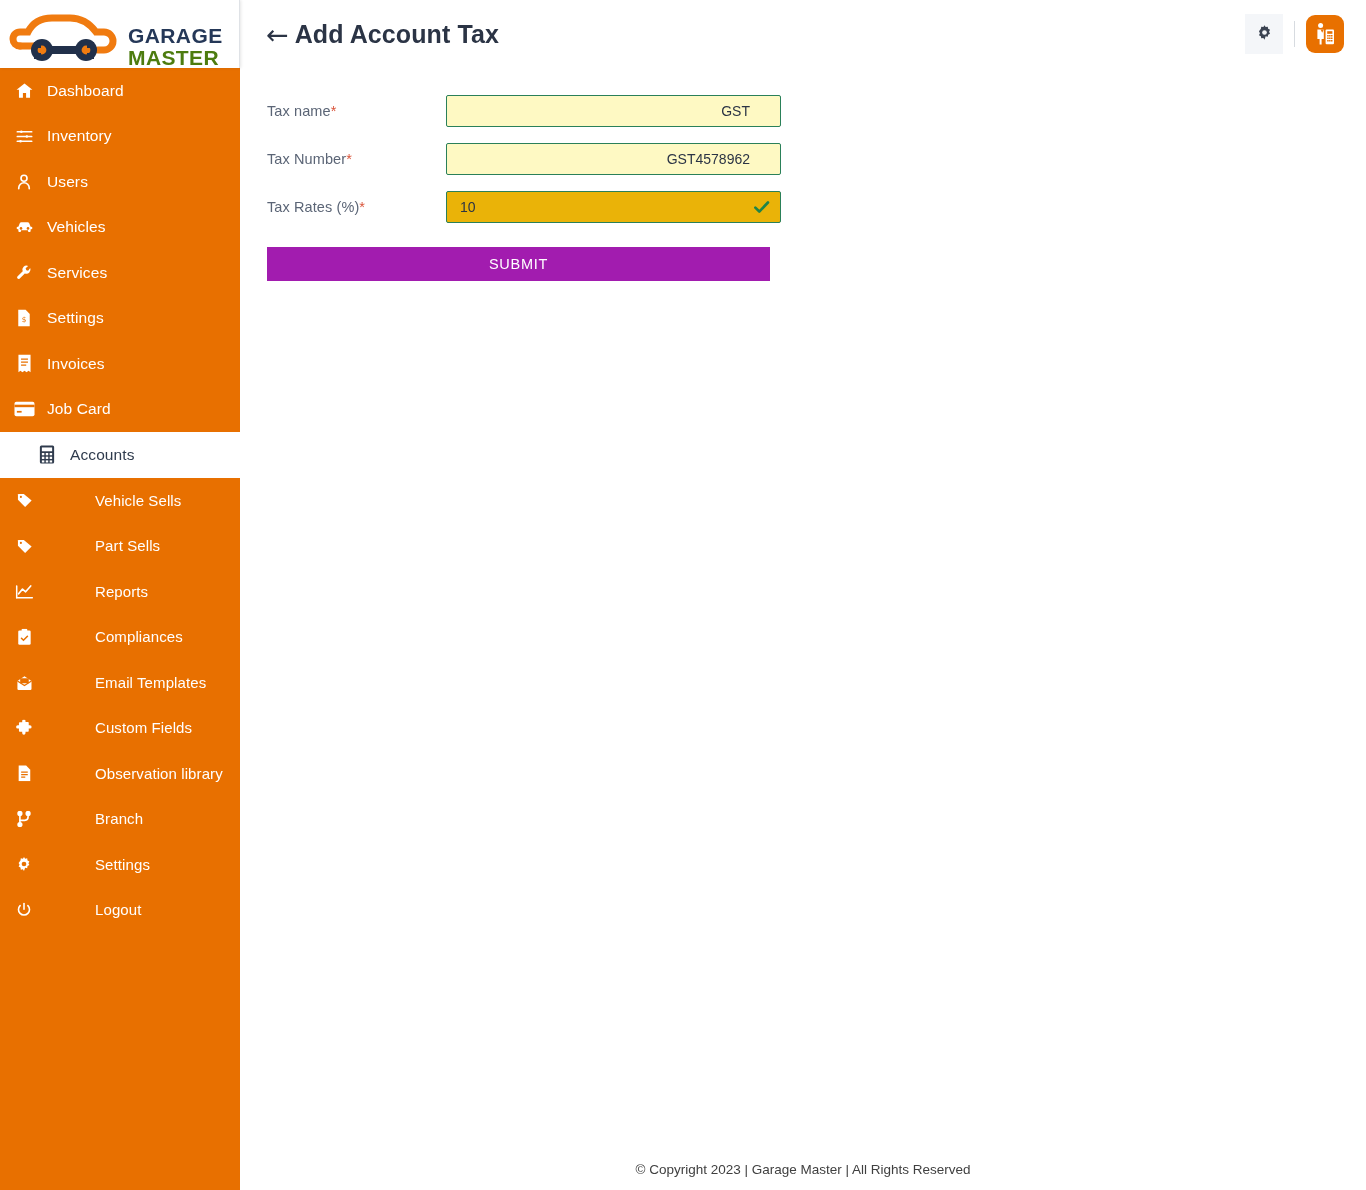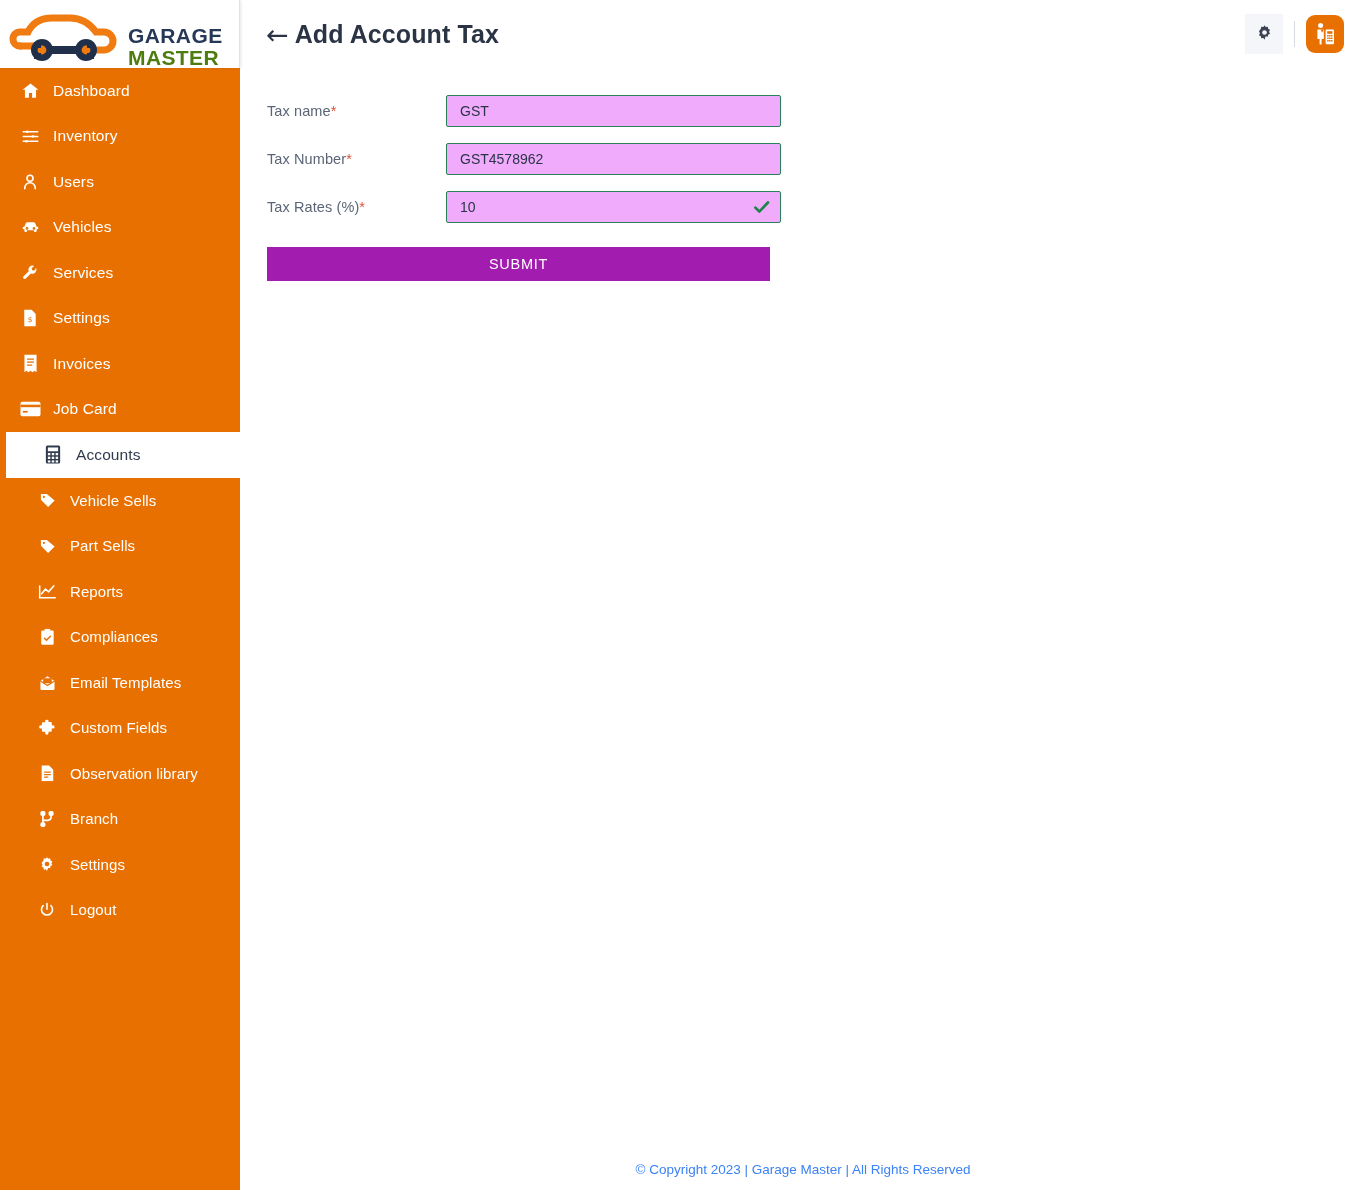--- a/index.html
+++ b/index.html
@@ -36,21 +36,21 @@
   }
   .logo-garage {
     font-size: 21px; font-weight: bold; letter-spacing: 0.4px;
     color: #253858; display: block;
   }
   .logo-master {
     font-size: 21px; font-weight: bold; letter-spacing: 0.4px;
     color: #4d7c0f; display: block;
   }
 
-  .nav { width: 272px; margin-left: 6px; }
+  .nav { width: 272px; }
   .nav-item {
     position: relative;
     display: flex; align-items: center;
     height: 45.5px;
     padding-left: 12px; padding-right: 18px;
     color: #ffffff;
     cursor: pointer;
     white-space: nowrap;
   }
   .nav-item.active { background: #ffffff; color: #2f3b4d; padding-left: 35px; }
@@ -63,21 +63,21 @@
   .nav-label {
     font-size: 15.5px;
     margin-left: 11px;
     letter-spacing: 0.1px;
   }
   .nav-chev {
     margin-left: auto;
     font-size: 13px; font-weight: bold;
     line-height: 1;
   }
-  .sub-item { padding-left: 29px; }
+  .sub-item { padding-left: 12px; gap: 48px; }
   .sub-item .nav-label { font-size: 15px; }
   .sub-item .nav-ico { transform: scale(0.92); }
 
   
   .topbar {
     position: absolute; left: 240px; top: 0;
     width: 1126px; height: 68px;
     background: #ffffff;
     display: flex; align-items: center;
   }
@@ -132,22 +132,22 @@
   .field-wrap { position: relative; width: 335px; }
   .field {
     width: 335px; height: 32px;
     border: 1px solid #2a8059;
     border-radius: 2px;
     font-size: 14px; color: #2b3445;
     padding: 0 30px 0 13px;
     font-family: "Liberation Sans", sans-serif;
     outline: none;
   }
-  .field.autofill { background: #f0abfc; }
-  .field.plain { background: #f0abfc; }
+  .field.autofill { background: #fef9c3; text-align: right; }
+  .field.plain { background: #eab308; }
   .check-ok {
     position: absolute; right: 10px; top: 50%;
     transform: translateY(-50%);
     line-height: 0;
   }
   .submit-btn {
     width: 503px; height: 34px;
     background: #a21caf;
     border: none;
     color: #ffffff;
@@ -156,21 +156,21 @@
     cursor: pointer;
     font-family: "Liberation Sans", sans-serif;
     margin-top: 8px;
   }
 
   
   .footer {
     position: absolute; left: 240px; bottom: 0;
     width: 1126px; height: 42px;
     display: flex; align-items: center; justify-content: center;
-    font-size: 13.5px; color: #3b82f6;
+    font-size: 13.5px; color: #404040;
   }
 </style>
 </head>
 <body>
 
 <div class="app">
 
   <aside class="sidebar">
 
     <div class="logo-box">

